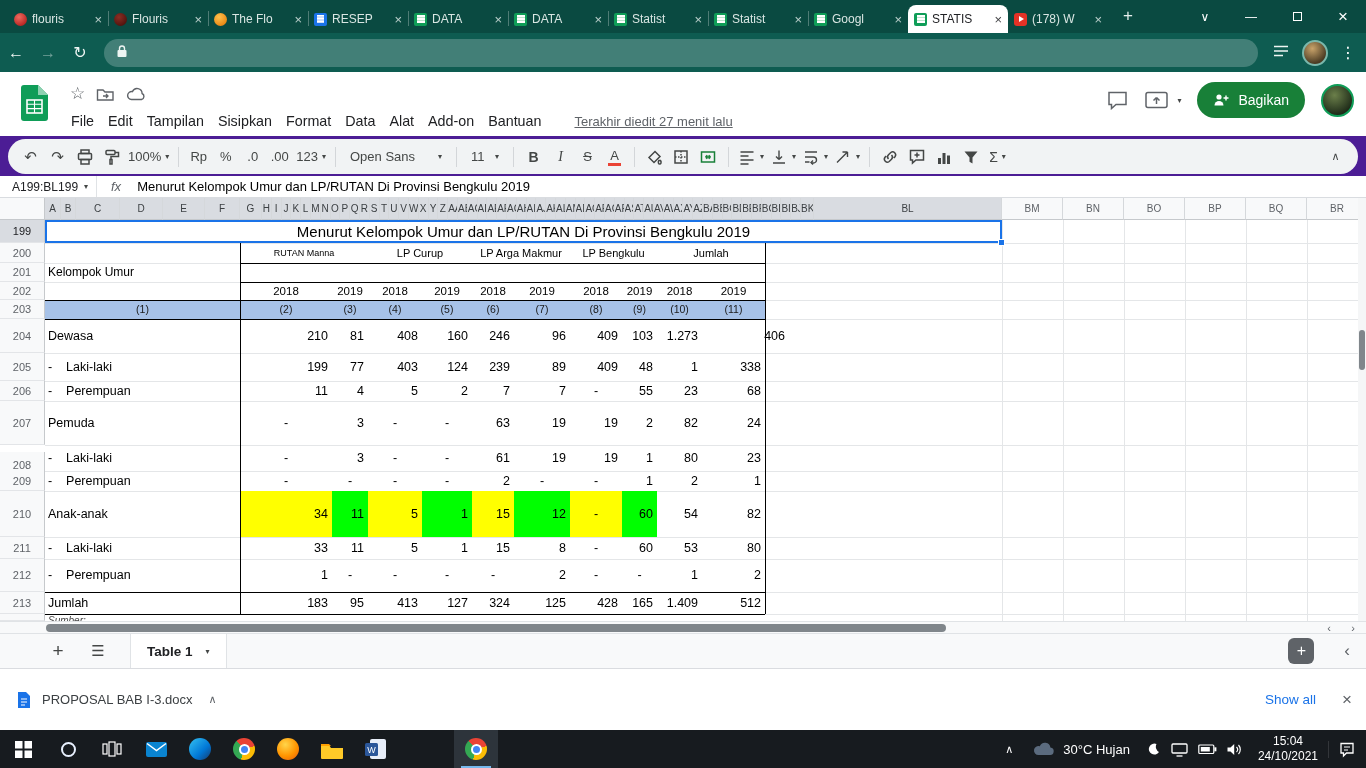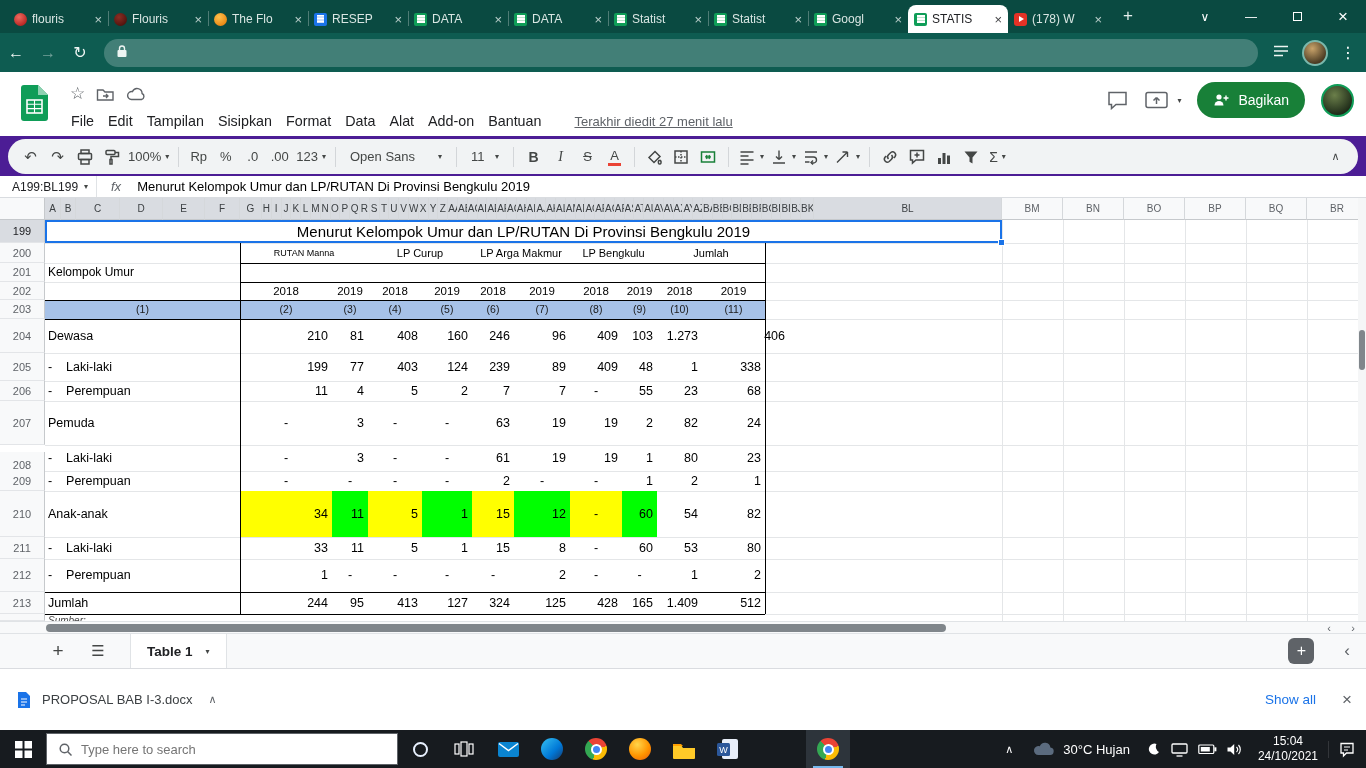--- a/index.html
+++ b/index.html
@@ -628,21 +628,21 @@
       <div class="cell tctr" style="left: 332px; top: 361px; width: 36px; height: 33px; line-height: 33px; padding-right: 0px;">-</div>
       <div class="cell tctr" style="left: 368px; top: 361px; width: 54px; height: 33px; line-height: 33px; padding-right: 0px;">-</div>
       <div class="cell tctr" style="left: 422px; top: 361px; width: 50px; height: 33px; line-height: 33px; padding-right: 0px;">-</div>
       <div class="cell tctr" style="left: 472px; top: 361px; width: 42px; height: 33px; line-height: 33px; padding-right: 0px;">-</div>
       <div class="cell tright" style="left: 514px; top: 361px; width: 56px; height: 33px; line-height: 33px; padding-right: 4px;">2</div>
       <div class="cell tctr" style="left: 570px; top: 361px; width: 52px; height: 33px; line-height: 33px; padding-right: 0px;">-</div>
       <div class="cell tctr" style="left: 622px; top: 361px; width: 35px; height: 33px; line-height: 33px; padding-right: 0px;">-</div>
       <div class="cell tright" style="left: 657px; top: 361px; width: 45px; height: 33px; line-height: 33px; padding-right: 4px;">1</div>
       <div class="cell tright" style="left: 702px; top: 361px; width: 63px; height: 33px; line-height: 33px; padding-right: 4px;">2</div>
       <div class="cell" style="left: 48px; top: 394px; width: 190px; height: 22px; line-height: 22px;">Jumlah</div>
-      <div class="cell tright" style="left: 240px; top: 394px; width: 92px; height: 22px; line-height: 22px; padding-right: 4px;">244</div>
+      <div class="cell tright" style="left: 240px; top: 394px; width: 92px; height: 22px; line-height: 22px; padding-right: 4px;">183</div>
       <div class="cell tright" style="left: 332px; top: 394px; width: 36px; height: 22px; line-height: 22px; padding-right: 4px;">95</div>
       <div class="cell tright" style="left: 368px; top: 394px; width: 54px; height: 22px; line-height: 22px; padding-right: 4px;">413</div>
       <div class="cell tright" style="left: 422px; top: 394px; width: 50px; height: 22px; line-height: 22px; padding-right: 4px;">127</div>
       <div class="cell tright" style="left: 472px; top: 394px; width: 42px; height: 22px; line-height: 22px; padding-right: 4px;">324</div>
       <div class="cell tright" style="left: 514px; top: 394px; width: 56px; height: 22px; line-height: 22px; padding-right: 4px;">125</div>
       <div class="cell tright" style="left: 570px; top: 394px; width: 52px; height: 22px; line-height: 22px; padding-right: 4px;">428</div>
       <div class="cell tright" style="left: 622px; top: 394px; width: 35px; height: 22px; line-height: 22px; padding-right: 4px;">165</div>
       <div class="cell tright" style="left: 657px; top: 394px; width: 45px; height: 22px; line-height: 22px; padding-right: 4px;">1.409</div>
       <div class="cell tright" style="left: 702px; top: 394px; width: 63px; height: 22px; line-height: 22px; padding-right: 4px;">512</div>
       <div class="cell" style="left: 48px; top: 417px; width: 420px; height: 6px; font-size: 10px; color: rgb(68, 68, 68); font-style: italic;">Sumber: ...</div>
@@ -775,27 +775,20 @@
 
   <div class="taskbar">
     <div class="tstart">
       <svg width="17" height="17">
           <rect x="0" y="0" width="7.5" height="7.5" fill="#fff"></rect>
           <rect x="9.5" y="0" width="7.5" height="7.5" fill="#fff"></rect>
           <rect x="0" y="9.5" width="7.5" height="7.5" fill="#fff"></rect>
           <rect x="9.5" y="9.5" width="7.5" height="7.5" fill="#fff"></rect>
         </svg>
     </div>
-    <div class="tsearch">
-      <svg width="15" height="15">
-          <circle cx="6.5" cy="6.5" r="4.3" fill="none" stroke="#5f6368" stroke-width="1.5"></circle>
-          <path d="M9.8 9.8L13.5 13.5" stroke="#5f6368" stroke-width="1.5"></path>
-        </svg>
-      <input placeholder="Type here to search" style="">
-    </div>
     <div class="tslot">
       <span style="width:15px;height:15px;border:2px solid #e8f0fe;border-radius:50%;display:block"></span>
     </div>
     <div class="tslot">
       <svg width="20" height="18">
           <rect x="1" y="4" width="4" height="10" fill="none" stroke="#fff" stroke-width="1.2"></rect>
           <rect x="7" y="2" width="6" height="14" fill="none" stroke="#fff" stroke-width="1.2"></rect>
           <rect x="15" y="4" width="4" height="10" fill="none" stroke="#fff" stroke-width="1.2"></rect>
         </svg>
     </div>

